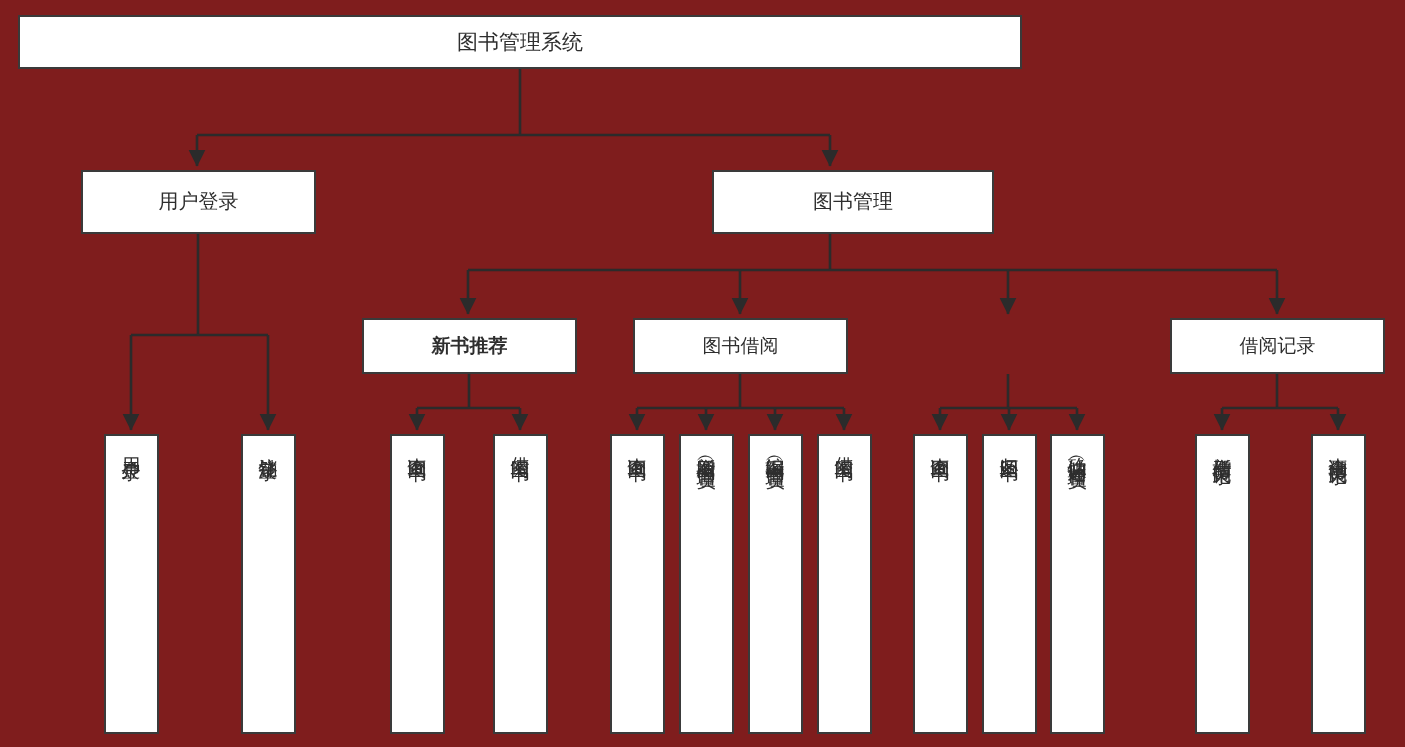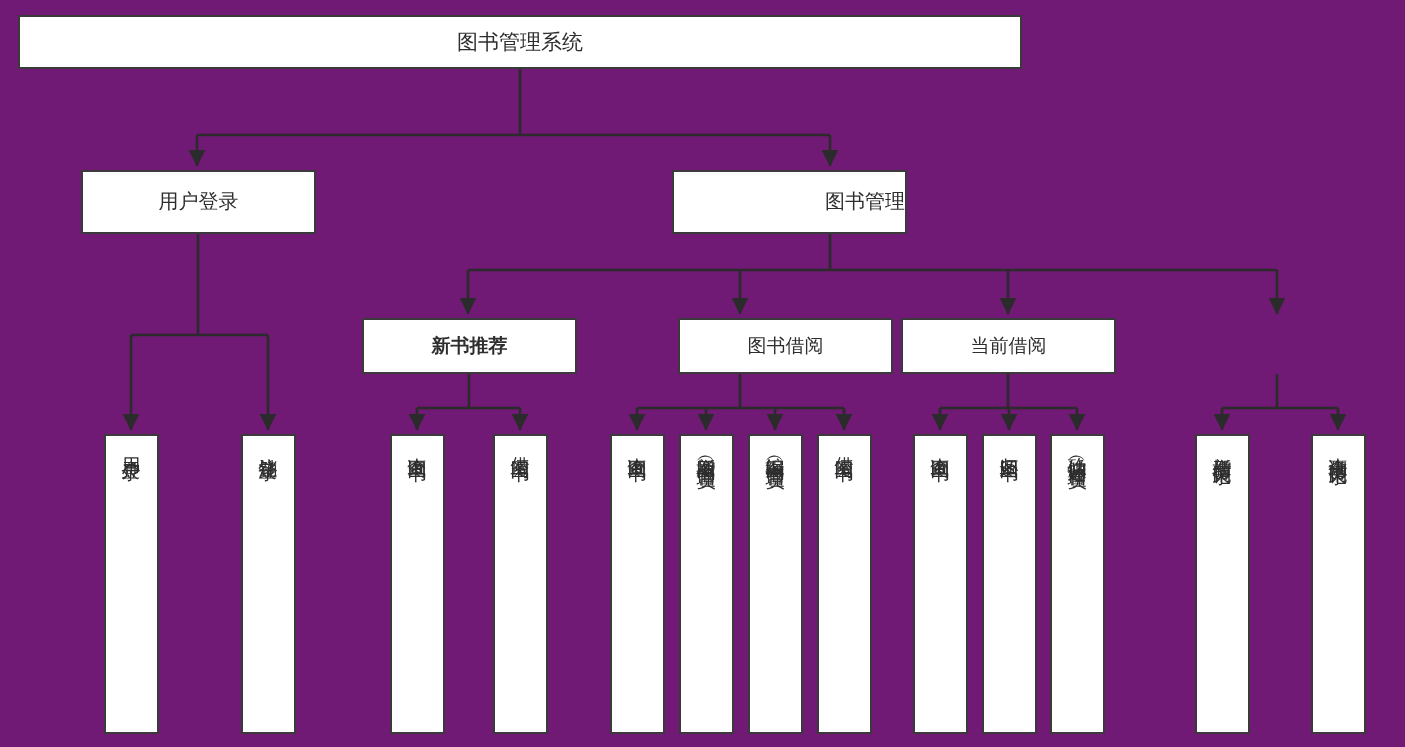--- a/index.html
+++ b/index.html
@@ -5,21 +5,21 @@
 <style>
   html,body{margin:0;padding:0;background:#ffffff;}
   body{
     font-family:"Liberation Sans","DejaVu Sans",sans-serif;
     color:#2b2b2b;
   }
   #canvas{
     position:relative;
     width:1405px;
     height:747px;
-    background:#701a75;
+    background:#7f1d1d;
     overflow:hidden;
   }
   
   #links{
     position:absolute;
     left:0; top:0;
     width:1405px; height:747px;
     pointer-events:none;
   }
   
@@ -130,36 +130,36 @@
   </svg>
 
   <div class="node root" style="left:18px; top:15px; width:1004px; height:54px;">
     <span class="htext">图书管理系统</span>
   </div>
 
   <div class="node lvl2" style="left:81px; top:170px; width:235px; height:64px;">
     <span class="htext">用户登录</span>
   </div>
 
-  <div class="node lvl2" style="left:672px; top:170px; width:235px; height:64px;justify-content:flex-end;">
+  <div class="node lvl2" style="left:712px; top:170px; width:282px; height:64px;">
     <span class="htext">图书管理</span>
   </div>
 
   <div class="node lvl3" style="left:362px; top:318px; width:215px; height:56px;font-weight:bold;">
     <span class="htext">新书推荐</span>
   </div>
 
-  <div class="node lvl3" style="left:633px; top:318px; width:215px; height:56px;margin-left:45px;">
+  <div class="node lvl3" style="left:633px; top:318px; width:215px; height:56px;">
     <span class="htext">图书借阅</span>
   </div>
 
-  <div class="node lvl3" style="left:901px; top:318px; width:215px; height:56px;">
-    <span class="htext">当前借阅</span>
-  </div>
-
+
+  <div class="node lvl3" style="left:1170px; top:318px; width:215px; height:56px;">
+    <span class="htext">借阅记录</span>
+  </div>
 
   <div class="node leaf" style="left:104px; top:434px; width:55px; height:300px;">
     <span class="vtext">用户登录</span>
   </div>
   <div class="node leaf" style="left:241px; top:434px; width:55px; height:300px;">
     <span class="vtext">注销登录</span>
   </div>
 
   <div class="node leaf" style="left:390px; top:434px; width:55px; height:300px;">
     <span class="vtext">查询图书</span>

